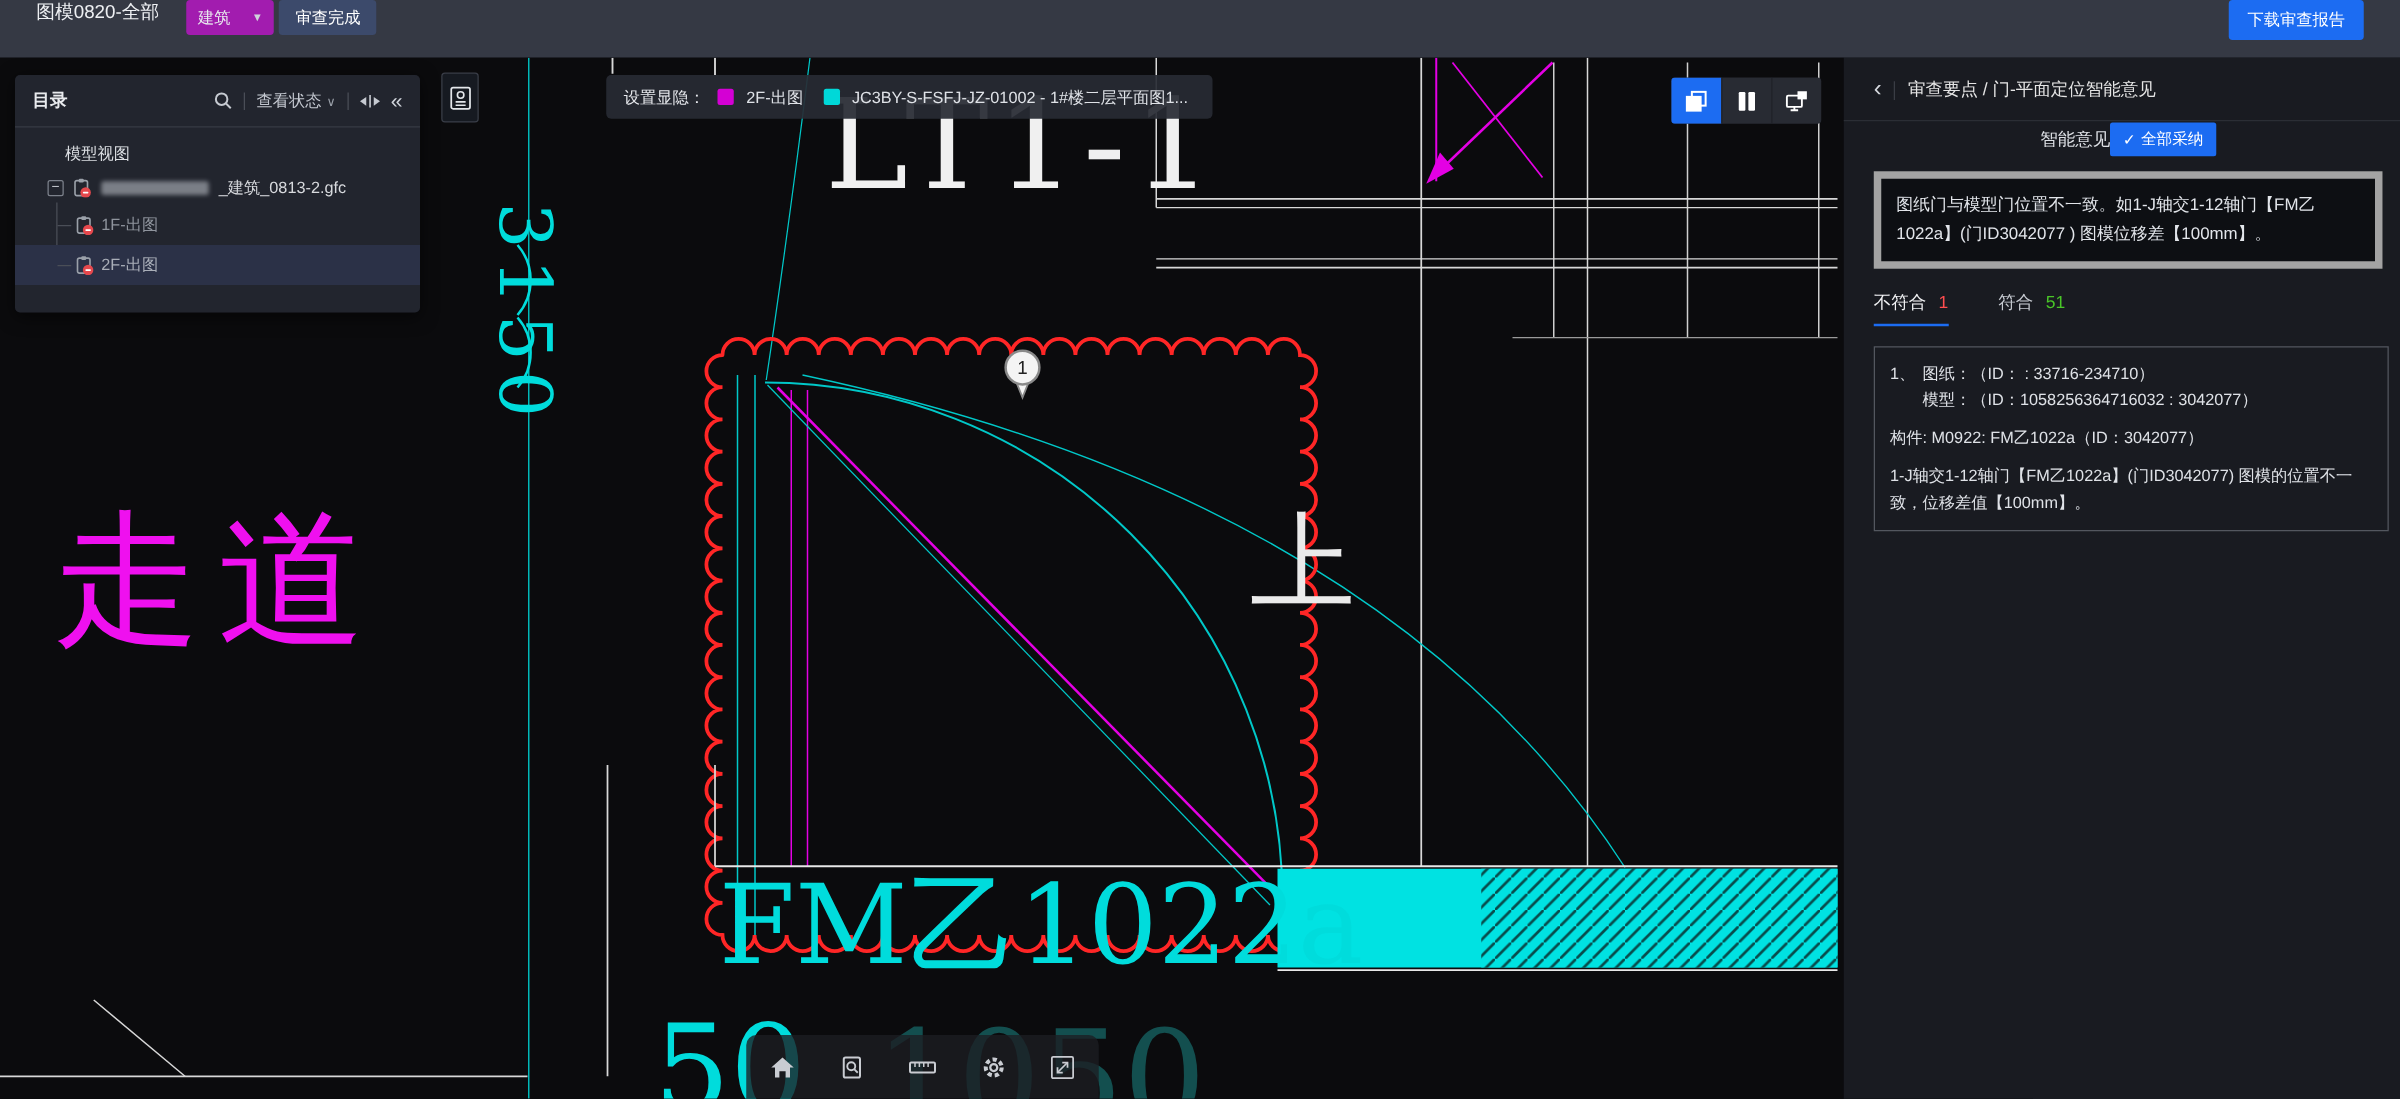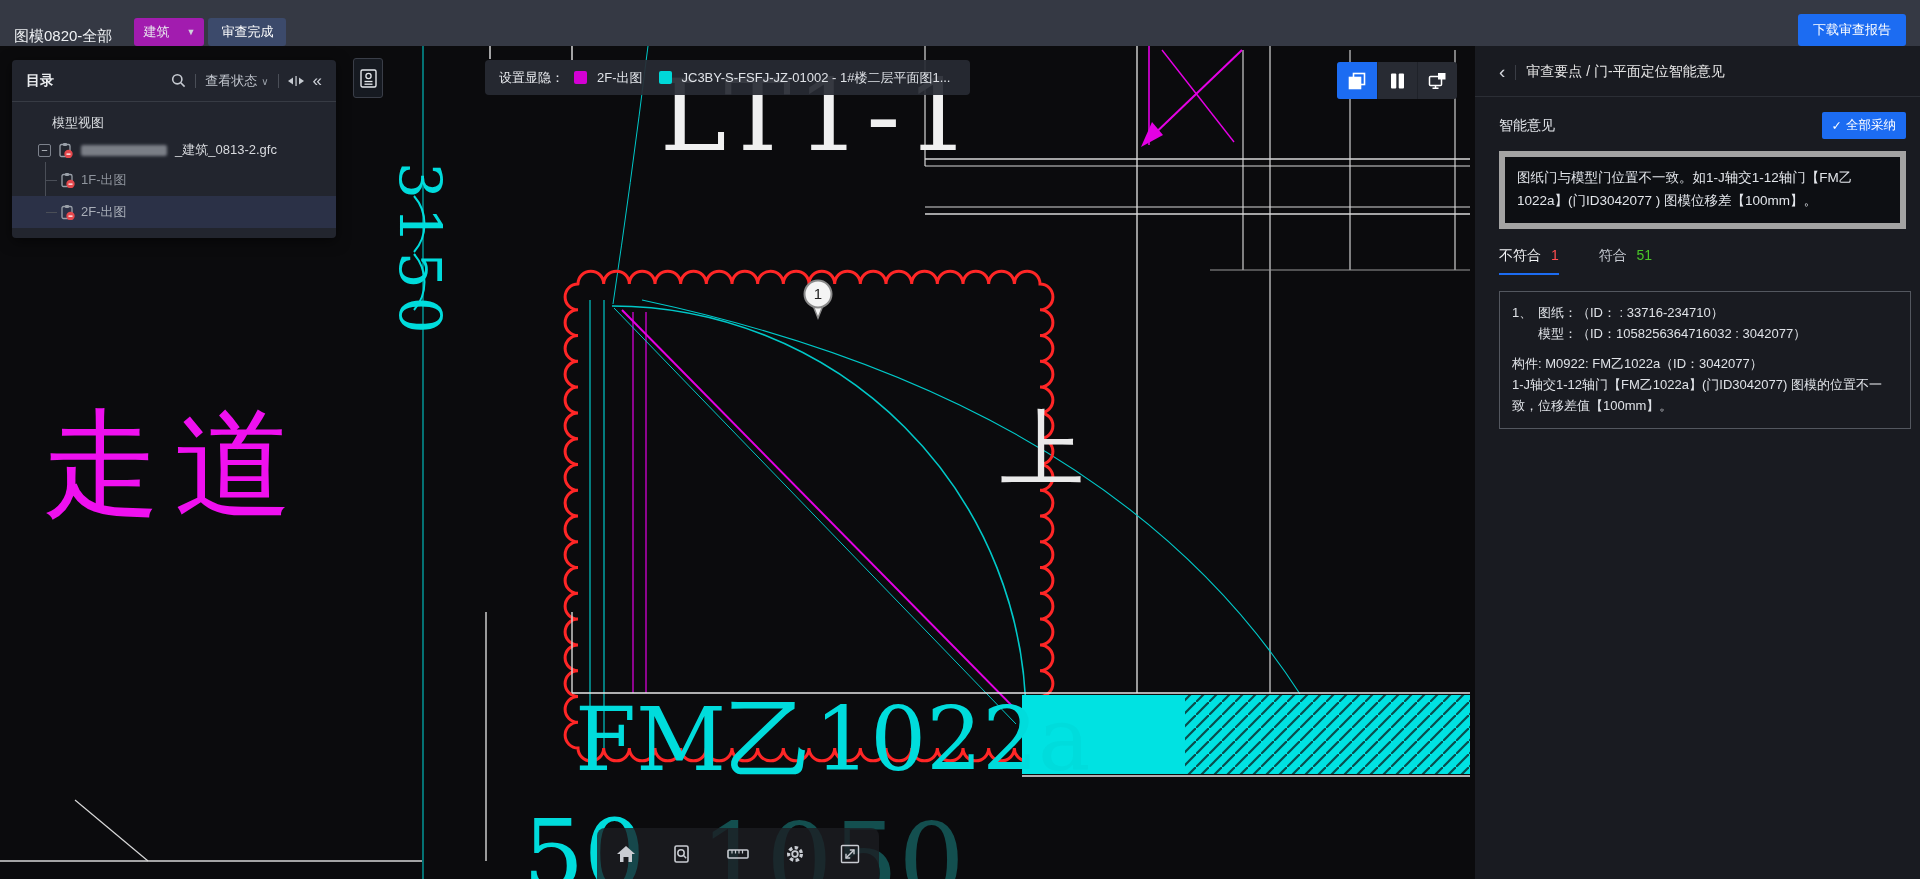--- a/index.html
+++ b/index.html
@@ -1,33 +1,33 @@
 <!DOCTYPE html>
 <html><head>
 <meta charset="utf-8">
 <style>
   * { margin:0; padding:0; box-sizing:border-box; }
   html,body { width:1920px; height:879px; overflow:hidden; background:#0b0b0d;
     font-family:"Liberation Sans","DejaVu Sans",sans-serif; }
   .topbar { position:absolute; left:0; top:0; width:1920px; height:46px; background:#353944;
-    display:flex; align-items:flex-end; padding:0 14px; z-index:30; }
+    display:flex; align-items:flex-start; padding:0 29px; z-index:30; }
   .tb-title { color:#eef0f3; font-size:15px; margin-right:22px; }
   .tb-select { width:70px; height:28px; background:#a21caf; border-radius:3px; display:flex;
     align-items:center; justify-content:space-between; padding:0 9px; color:#e8eaee; font-size:13px; cursor:pointer; }
   .tb-select .car { font-size:9px; color:#cfd3da; }
   .tb-btn-done { margin-left:4px; padding:5px 13px; background:#3c4a6b; color:#fff; font-size:13px; border-radius:3px; cursor:pointer; }
   .tb-sp { flex:1; }
   .tb-btn-dl { padding:7px 15px; background:#1c6cf2; color:#fff; font-size:13px; border-radius:3px; cursor:pointer; }
 
   .canvas { position:absolute; left:0; top:46px; width:1475px; height:833px; background:#0b0b0d; overflow:hidden; }
   .cad { position:absolute; left:0; top:0; }
 
   
   .lpanel { position:absolute; left:12px; top:14px; width:324px; background:rgba(35,38,47,0.97);
-    border-radius:4px; box-shadow:0 3px 14px rgba(0,0,0,.55); z-index:10; padding-bottom:10px; }
+    border-radius:4px; box-shadow:0 3px 14px rgba(0,0,0,.55); z-index:10; padding-bottom:22px; }
   .lp-head { height:42px; display:flex; align-items:center; padding:0 14px; border-bottom:1px solid #373b44; }
   .lp-title { color:#e9ebee; font-size:14px; font-weight:bold; flex:1; }
   .lp-ico { display:flex; align-items:center; color:#c6cad1; cursor:pointer; }
   .lp-div { width:1px; height:14px; background:#4a4e57; margin:0 9px; }
   .lp-status { color:#c3c7cf; font-size:13px; cursor:pointer; }
   .lp-status .car { font-size:10px; margin-left:4px; color:#9aa0a9; }
   .lp-collapse { color:#cfd3da; font-size:17px; cursor:pointer; margin-left:9px; }
   .lp-section { margin:12px 0 4px 40px; font-size:13px; color:#dbdee2; }
   .row-root { height:28px; display:flex; align-items:center; padding-left:26px; gap:6px; margin-top:4px; cursor:pointer; }
   .expander { width:13px; height:13px; border:1px solid #7d828c; border-radius:2px; color:#c9ccd3;
@@ -66,40 +66,40 @@
     border-radius:8px 8px 0 0; display:flex; align-items:center; justify-content:space-between; padding:0 18px; z-index:9; }
   .tool { cursor:pointer; display:flex; align-items:center; justify-content:center; }
 
   
   .rpanel { position:absolute; left:1475px; top:46px; width:445px; height:833px; background:#191b21; padding:0 14px 0 24px; }
   .bc-row { margin-top:17px; display:flex; align-items:center; gap:10px; }
   .bc-back { color:#d5d8de; font-size:19px; line-height:14px; cursor:pointer; }
   .bc-div { width:1px; height:15px; background:#3a3d45; }
   .bc-text { color:#e5e5e5; font-size:14px; }
   .r-hr { margin:15px -14px 0 -24px; border-top:1px solid #2b2e35; }
-  .op-row { margin-top:15px; display:flex; align-items:center; justify-content:space-between; }
+  .op-row { margin-top:1px; display:flex; align-items:center; justify-content:center; }
   .op-title { color:#dfe2e7; font-size:14px; }
   .btn-accept { background:#1c6cf2; color:#fff; font-size:12.5px; padding:5px 10px; border-radius:2px;
     display:flex; align-items:center; gap:4px; cursor:pointer; }
   .desc-box { margin-top:12px; width:407px; border:6px solid #a3a3a3; background:#0d0f13; padding:10px 12px;
     color:#e2e5ea; font-size:13.5px; line-height:1.7; }
   .tabs { margin-top:18px; display:flex; gap:40px; align-items:flex-end; }
   .tab { font-size:14px; cursor:pointer; padding-bottom:10px; }
   .tab .t-lab { color:#c7cbd2; }
   .tab .t-cnt { margin-left:6px; }
   .tab.active { border-bottom:2px solid #1c6cf2; padding-bottom:8px; }
   .tab.active .t-lab { color:#f2f3f5; }
   .cnt-fail { color:#ff4d4f; }
   .cnt-pass { color:#49c628; }
   .finding { margin-top:16px; width:412px; border:1px solid #53575f; padding:11px 12px; color:#dfe2e7;
     font-size:13px; line-height:1.6; cursor:pointer; }
   .f-top { display:flex; }
   .f-no { width:26px; flex:none; }
   .f-comp { margin-top:10px; }
-  .f-detail { }
+  .f-detail { margin-top:10px; }
 </style>
 </head>
 <body>
 
 <div class="topbar">
   <div class="tb-title">图模0820-全部</div>
   <div class="tb-select">
     <span>建筑</span>
     <span class="car">▼</span>
   </div>

